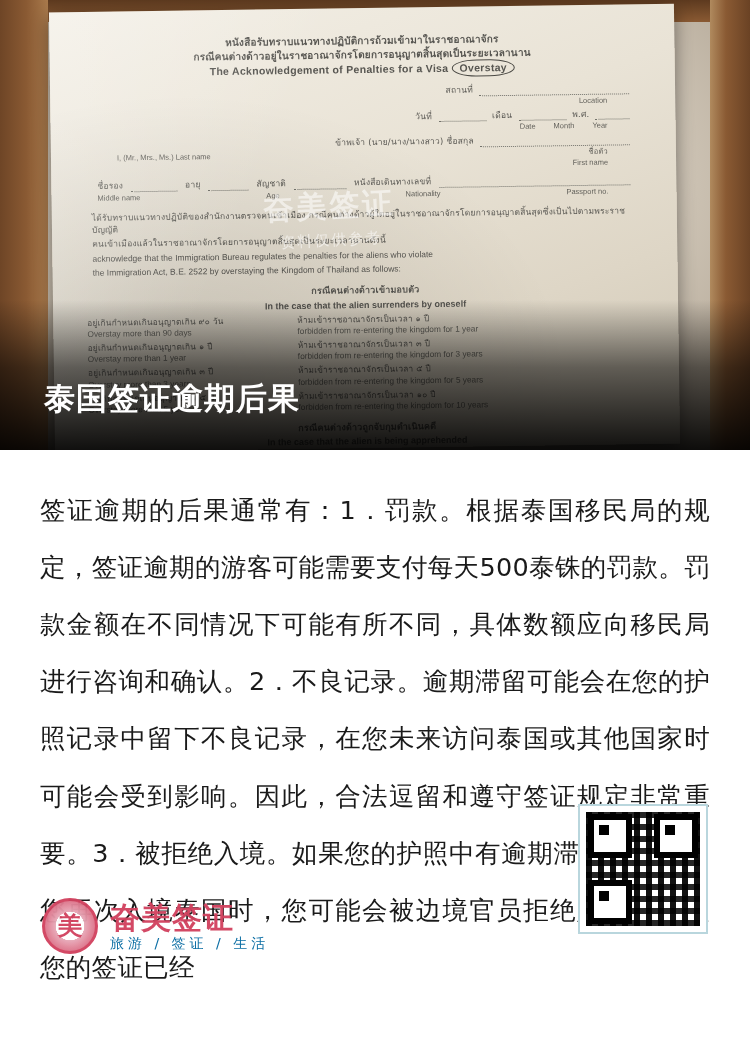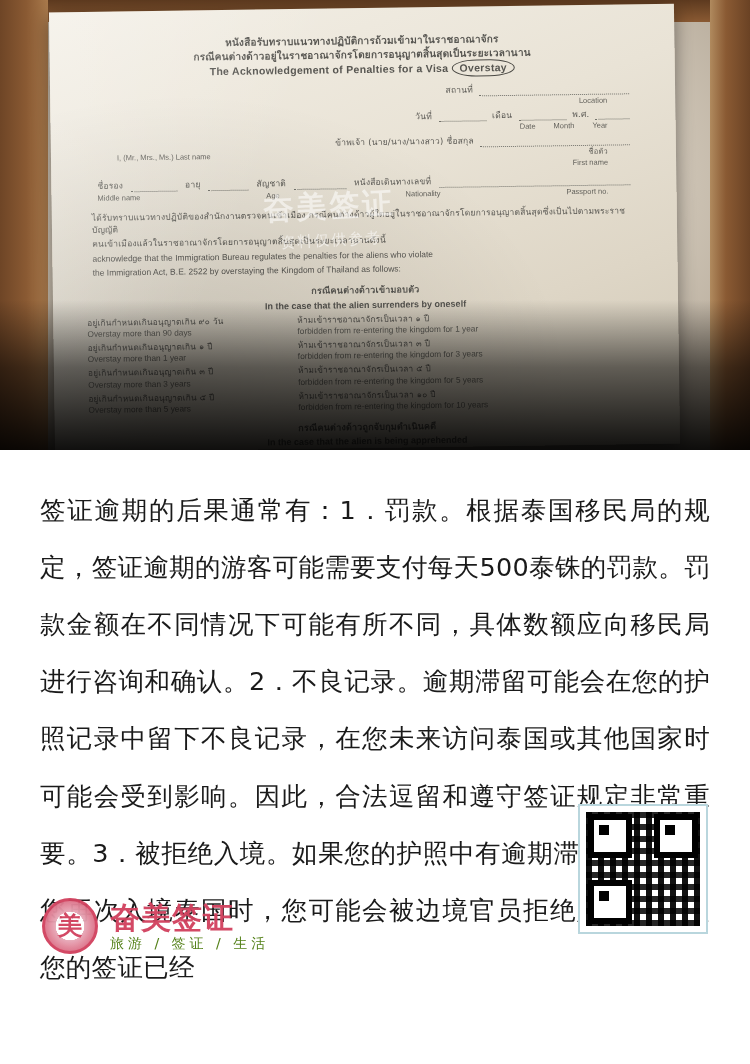--- a/index.html
+++ b/index.html
@@ -311,21 +311,21 @@
     line-height: 1.15;
   }
   .brand-name {
     color: #d2425f;
     font-size: 30px;
     font-weight: bold;
     letter-spacing: 1px;
     font-family: "DejaVu Sans", sans-serif;
   }
   .brand-sub {
-    color: #4d7c0f;
+    color: #0369a1;
     font-size: 14px;
     letter-spacing: 4px;
     font-family: "DejaVu Sans", sans-serif;
   }
 </style>
 </head>
 <body>
 
 <div class="hero">
   <div class="hero-photo">
@@ -463,20 +463,21 @@
       </div>
     </div>
 
     <div class="wm">
       <span>奋美签证</span>
       <small>资料仅供参考</small>
     </div>
   </div>
 
   <div class="hero-shade"></div>
+  <div class="hero-title">泰国签证逾期后果</div>
 </div>
 
 <div class="body-wrap">
 
 
   <div class="article">签证逾期的后果通常有：1．罚款。根据泰国移民局的规定，签证逾期的游客可能需要支付每天500泰铢的罚款。罚款金额在不同情况下可能有所不同，具体数额应向移民局进行咨询和确认。2．不良记录。逾期滞留可能会在您的护照记录中留下不良记录，在您未来访问泰国或其他国家时可能会受到影响。因此，合法逗留和遵守签证规定非常重要。3．被拒绝入境。如果您的护照中有逾期滞留记录，当您再次入境泰国时，您可能会被边境官员拒绝入境，即使您的签证已经</div>
 
   <div class="qr">
     <div class="qr-inner">
       <span class="qr-eye tl">

